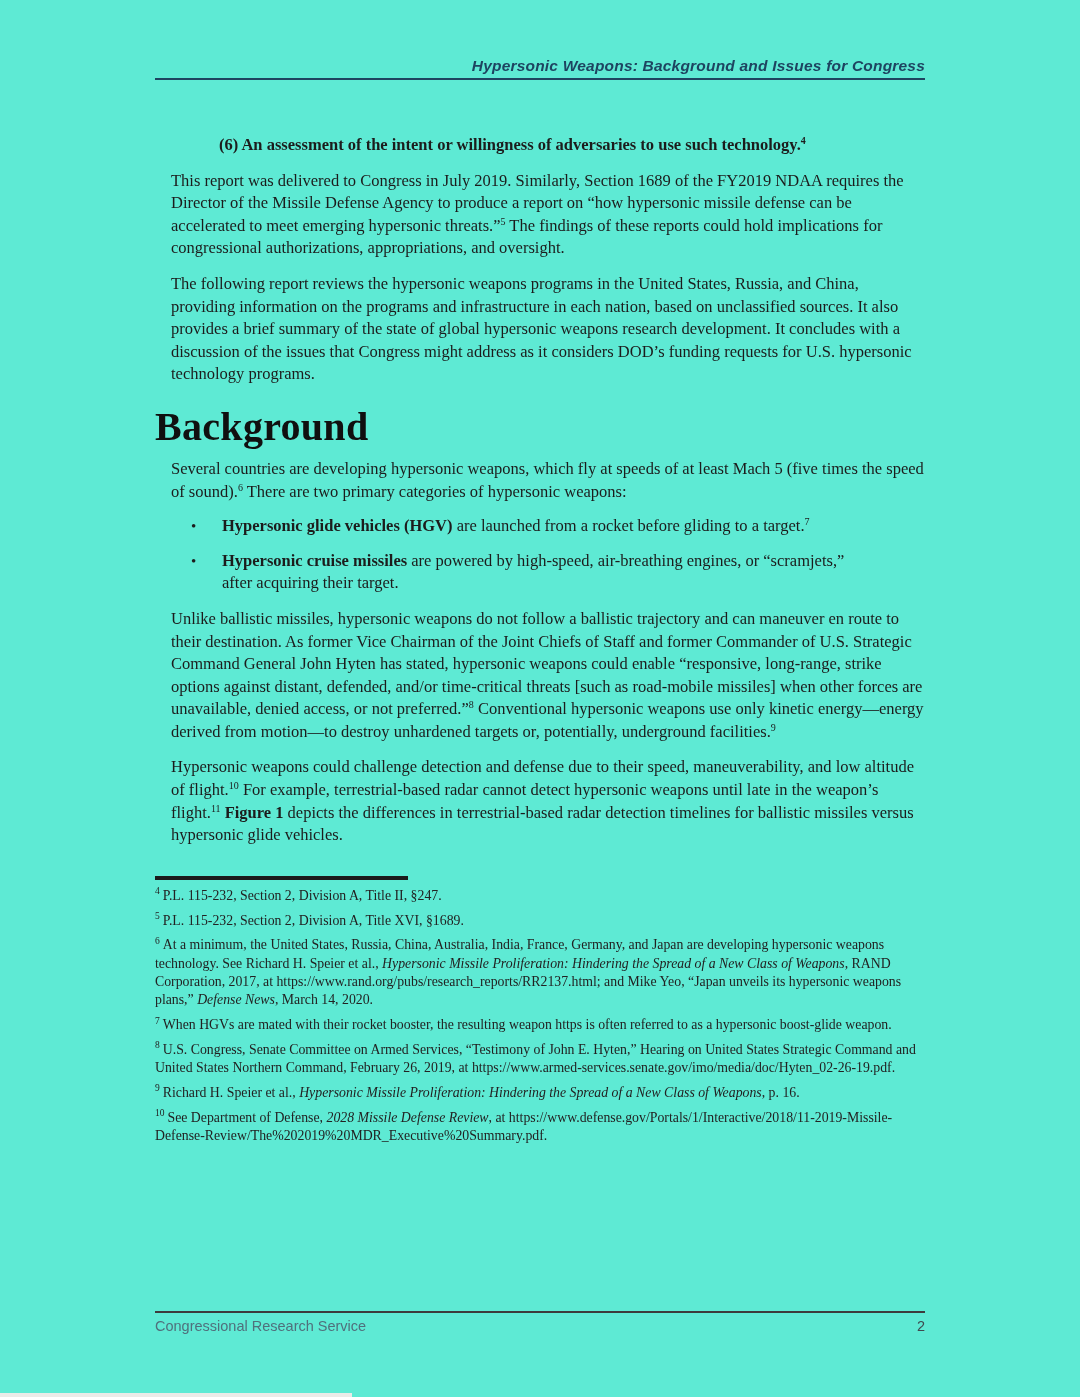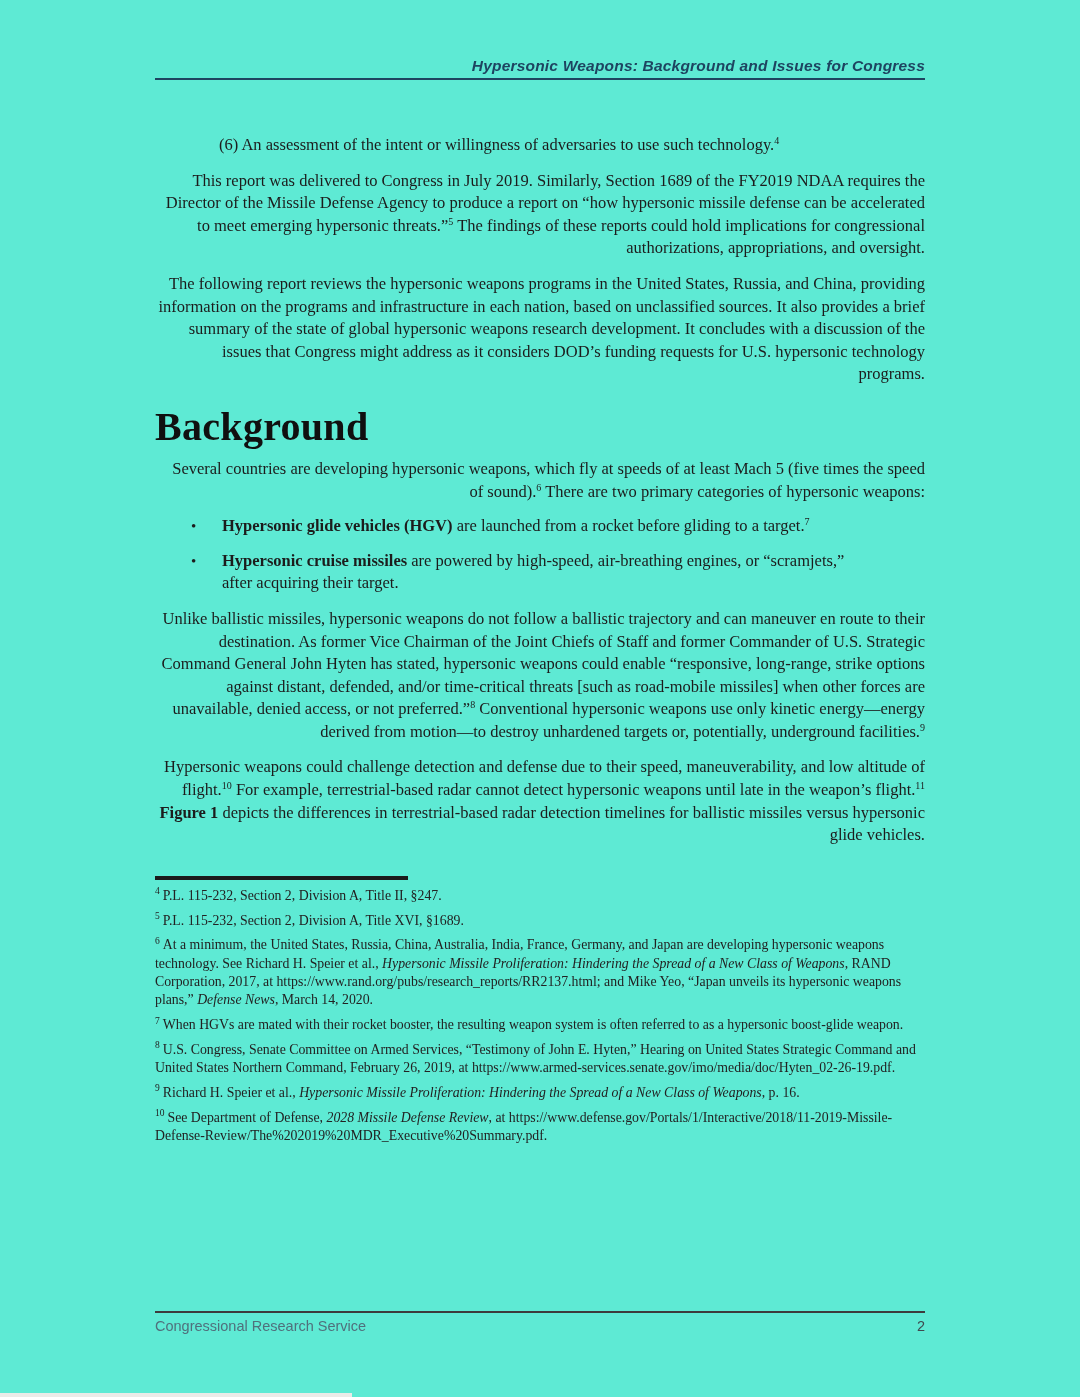--- a/index.html
+++ b/index.html
@@ -28,26 +28,26 @@
     color: #1e4460;
     letter-spacing: 0.2px;
   }
   
   .doc-main { margin: 0 155px; }
   .quote-item {
     margin: 54px 0 0 0;
     padding-left: 64px;
     font-size: 16.5px;
     line-height: 22.6px;
+    font-weight: bold;
   }
   p.body-para {
-    margin: 13px 0 0 0;
+    margin: 13px 0 0 16px;
     font-size: 16.5px;
     line-height: 22.6px;
-    text-align: right;
   }
   sup.ref {
     font-size: 10px;
     line-height: 0;
     vertical-align: super;
   }
   h1.section-heading {
     margin: 23px 0 0 0;
     font-family: "Liberation Serif", serif;
     font-weight: bold;
@@ -156,21 +156,21 @@
     <p class="body-para"><span>Hypersonic weapons could challenge detection and defense due to their speed, maneuverability, and low altitude of flight.</span><sup class="ref">10</sup><span> For example, terrestrial-based radar cannot detect hypersonic weapons until late in the weapon’s flight.</span><sup class="ref">11</sup><span> </span><span class="bold">Figure 1</span><span> depicts the differences in terrestrial-based radar detection timelines for ballistic missiles versus hypersonic glide vehicles.</span></p>
 
   </div>
 
   <div class="footnote-separator"></div>
 
   <div class="footnotes">
     <p class="fn"><sup>4</sup><span>P.L. 115-232, Section 2, Division A, Title II, §247.</span></p>
     <p class="fn"><sup>5</sup><span>P.L. 115-232, Section 2, Division A, Title XVI, §1689.</span></p>
     <p class="fn"><sup>6</sup><span>At a minimum, the United States, Russia, China, Australia, India, France, Germany, and Japan are developing hypersonic weapons technology. See Richard H. Speier et al., </span><i>Hypersonic Missile Proliferation: Hindering the Spread of a New Class of Weapons</i><span>, RAND Corporation, 2017, at https://www.rand.org/pubs/research_reports/RR2137.html; and Mike Yeo, “Japan unveils its hypersonic weapons plans,” </span><i>Defense News</i><span>, March 14, 2020.</span></p>
-    <p class="fn"><sup>7</sup><span>When HGVs are mated with their rocket booster, the resulting weapon system is often referred to as a hypersonic boost-glide weapon.</span></p>
+    <p class="fn"><sup>7</sup><span>When HGVs are mated with their rocket booster, the resulting weapon https is often referred to as a hypersonic boost-glide weapon.</span></p>
     <p class="fn"><sup>8</sup><span>U.S. Congress, Senate Committee on Armed Services, “Testimony of John E. Hyten,” Hearing on United States Strategic Command and United States Northern Command, February 26, 2019, at https://www.armed-services.senate.gov/imo/media/doc/Hyten_02-26-19.pdf.</span></p>
     <p class="fn"><sup>9</sup><span>Richard H. Speier et al., </span><i>Hypersonic Missile Proliferation: Hindering the Spread of a New Class of Weapons</i><span>, p. 16.</span></p>
     <p class="fn"><sup>10</sup><span>See Department of Defense, </span><i>2028 Missile Defense Review</i><span>, at https://www.defense.gov/Portals/1/Interactive/2018/11-2019-Missile-Defense-Review/The%202019%20MDR_Executive%20Summary.pdf.</span></p>
   </div>
 
   <div class="doc-footer">
     <span class="footer-org">Congressional Research Service</span>
     <span class="footer-page">2</span>
   </div>
 

